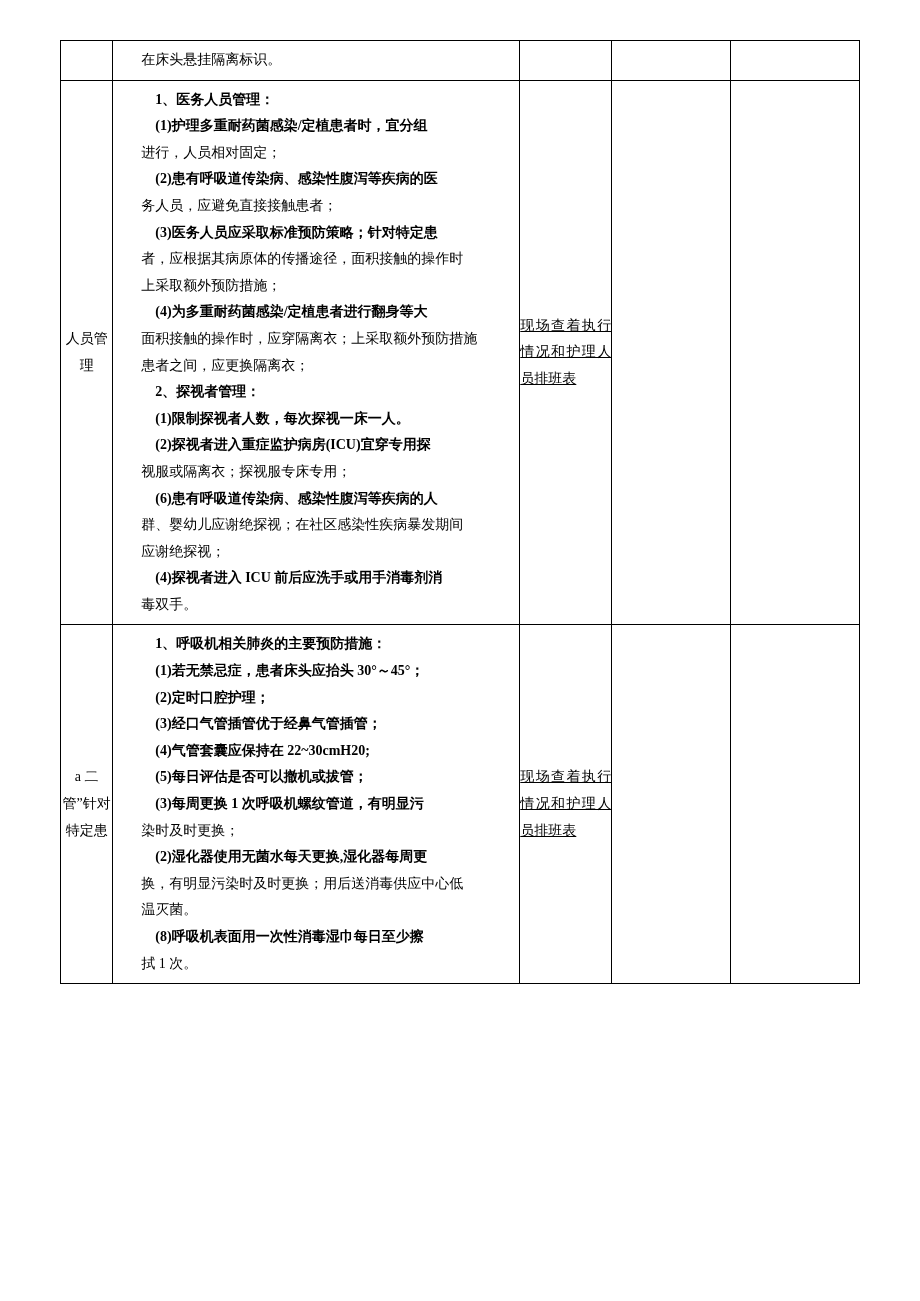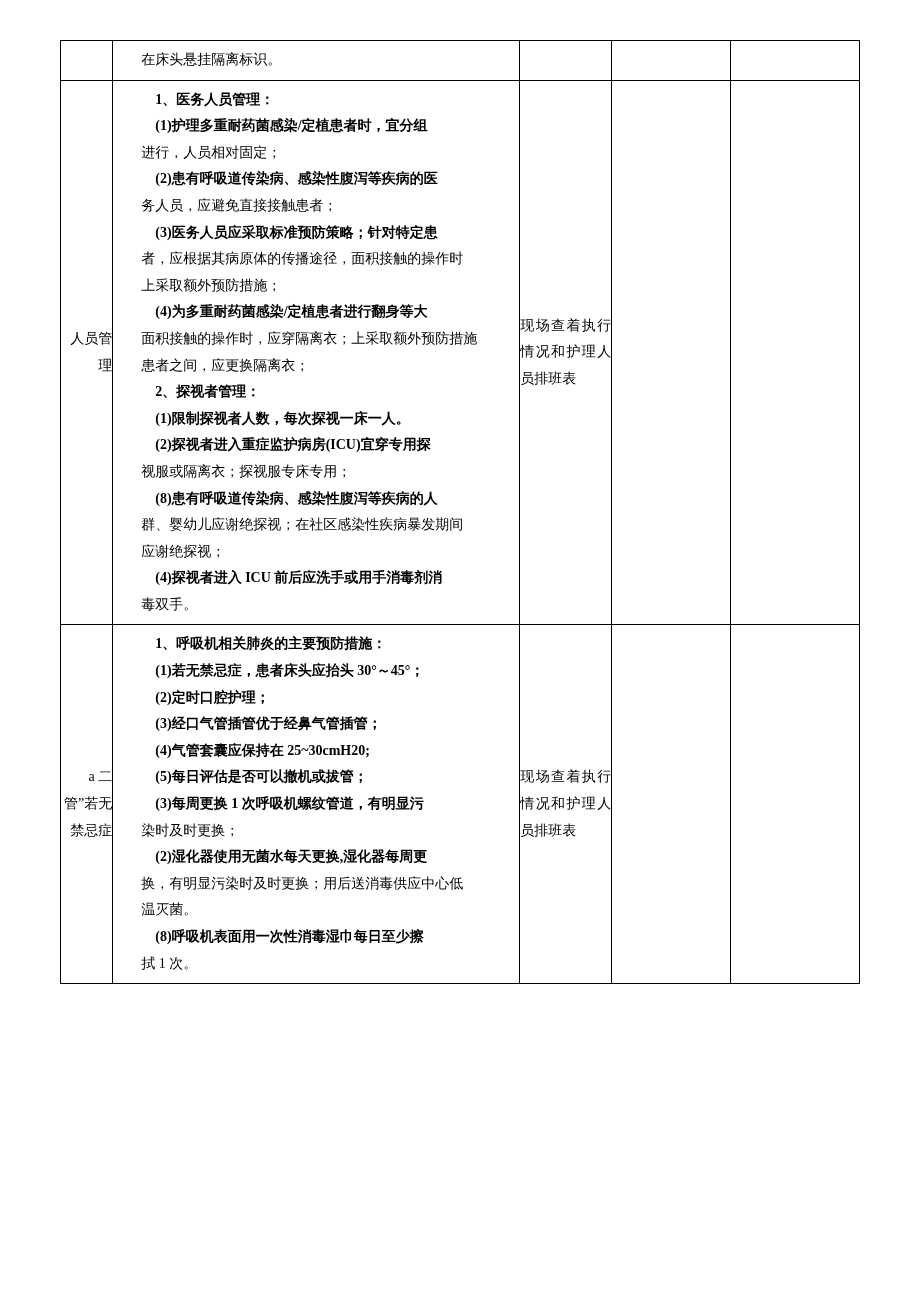--- a/index.html
+++ b/index.html
@@ -17,31 +17,32 @@
     table-layout: fixed;
   }
   td {
     border: 1px solid #000;
     padding: 6px 0;
     vertical-align: middle;
     word-wrap: break-word;
   }
   .col-cat {
     width: 48px;
-    text-align: right;
+    text-align: center;
     vertical-align: middle;
   }
   .col-content {
     width: 380px;
     text-align: left;
   }
   .col-method {
     width: 85px;
     text-align: justify;
     text-justify: inter-ideograph;
+    text-decoration: underline;
   }
   .col-blank1 {
     width: 110px;
   }
   .col-blank2 {
     width: 120px;
   }
   .indent {
     text-indent: 2em;
   }
@@ -75,38 +76,38 @@
           <div class="subindent">(3)医务人员应采取标准预防策略；针对特定患</div>
           <div class="indent">者，应根据其病原体的传播途径，面积接触的操作时</div>
           <div class="indent">上采取额外预防措施；</div>
           <div class="subindent">(4)为多重耐药菌感染/定植患者进行翻身等大</div>
           <div class="indent">面积接触的操作时，应穿隔离衣；上采取额外预防措施</div>
           <div class="indent">患者之间，应更换隔离衣；</div>
           <div class="subindent">2、探视者管理：</div>
           <div class="subindent">(1)限制探视者人数，每次探视一床一人。</div>
           <div class="subindent">(2)探视者进入重症监护病房(ICU)宜穿专用探</div>
           <div class="indent">视服或隔离衣；探视服专床专用；</div>
-          <div class="subindent">(8)患有呼吸道传染病、感染性腹泻等疾病的人</div>
+          <div class="subindent">(6)患有呼吸道传染病、感染性腹泻等疾病的人</div>
           <div class="indent">群、婴幼儿应谢绝探视；在社区感染性疾病暴发期间</div>
           <div class="indent">应谢绝探视；</div>
           <div class="subindent">(4)探视者进入 ICU 前后应洗手或用手消毒剂消</div>
           <div class="indent">毒双手。</div>
         </td>
         <td class="col-method">现场查着执行情况和护理人员排班表</td>
         <td class="col-blank1"></td>
         <td class="col-blank2"></td>
       </tr>
       <tr>
-        <td class="col-cat">a 二管”若无禁忌症</td>
+        <td class="col-cat">a 二管”针对特定患</td>
         <td class="col-content">
           <div class="subindent">1、呼吸机相关肺炎的主要预防措施：</div>
           <div class="subindent">(1)若无禁忌症，患者床头应抬头 30°～45°；</div>
           <div class="subindent">(2)定时口腔护理；</div>
           <div class="subindent">(3)经口气管插管优于经鼻气管插管；</div>
-          <div class="subindent">(4)气管套囊应保持在 25~30cmH20;</div>
+          <div class="subindent">(4)气管套囊应保持在 22~30cmH20;</div>
           <div class="subindent">(5)每日评估是否可以撤机或拔管；</div>
           <div class="subindent">(3)每周更换 1 次呼吸机螺纹管道，有明显污</div>
           <div class="indent">染时及时更换；</div>
           <div class="subindent">(2)湿化器使用无菌水每天更换,湿化器每周更</div>
           <div class="indent">换，有明显污染时及时更换；用后送消毒供应中心低</div>
           <div class="indent">温灭菌。</div>
           <div class="subindent">(8)呼吸机表面用一次性消毒湿巾每日至少擦</div>
           <div class="indent">拭 1 次。</div>
         </td>
         <td class="col-method">现场查着执行情况和护理人员排班表</td>

